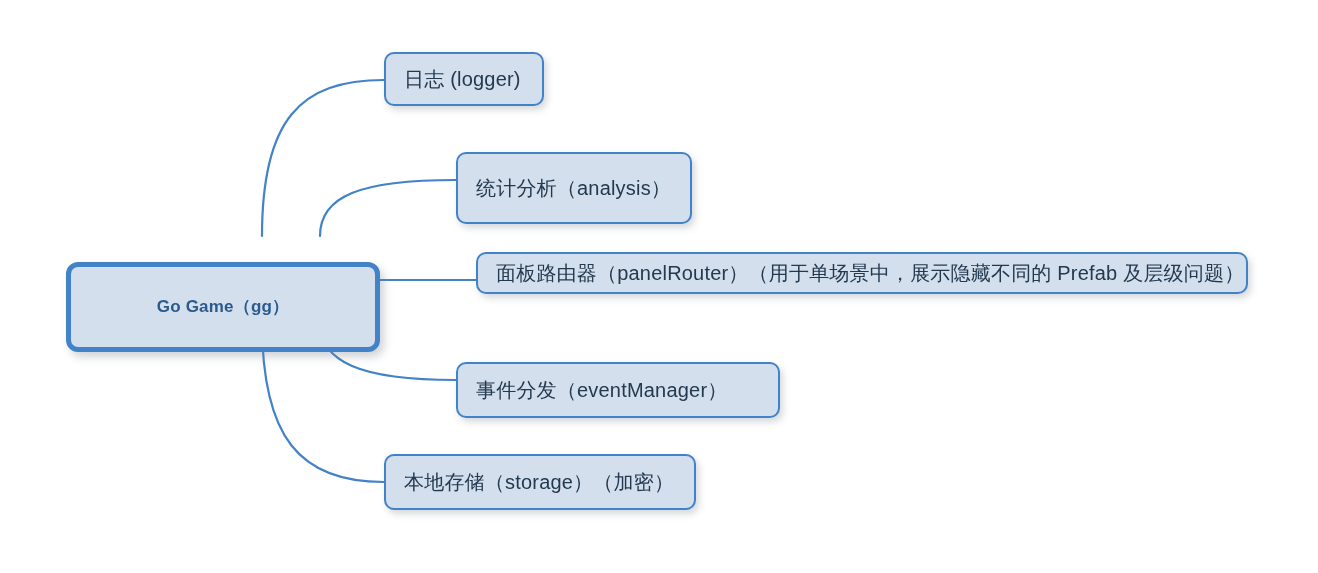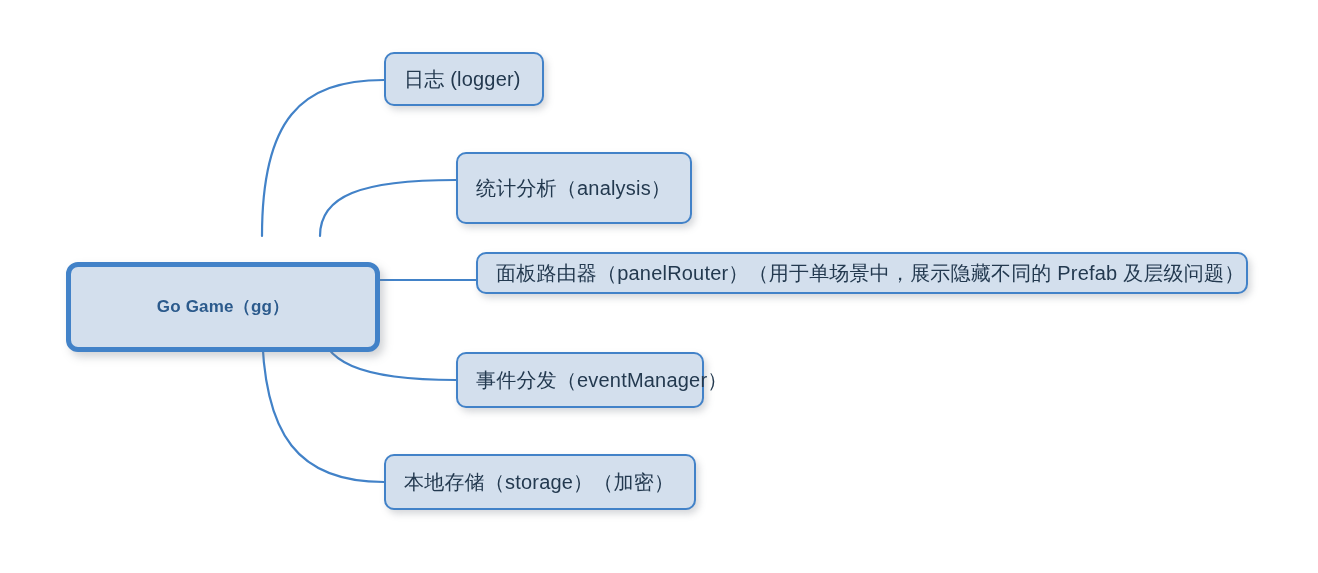--- a/index.html
+++ b/index.html
@@ -51,21 +51,21 @@
     justify-content: center;
     padding: 0 14px;
     box-shadow: 4px 5px 9px rgba(120,125,135,0.34);
     margin-top: 28px;
   }
   
   #node-root   { left: 66px;  top: 234px; width: 314px; height: 90px; }
   #node-0      { left: 384px; top: 52px;  width: 160px; height: 54px; }
   #node-1      { left: 456px; top: 152px; width: 236px; height: 72px; }
   #node-2      { left: 476px; top: 252px; width: 772px; height: 42px; }
-  #node-3      { left: 456px; top: 352px; width: 248px; height: 56px; }
+  #node-3      { left: 456px; top: 362px; width: 324px; height: 56px; }
   #node-4      { left: 384px; top: 454px; width: 312px; height: 56px; text-align: right; }
 </style>
 </head>
 <body>
 
 <div id="canvas">
 
   <svg id="connectors" viewBox="0 0 1318 573" xmlns="http://www.w3.org/2000/svg">
     <g fill="none" stroke="#4282c8" stroke-width="2.2" stroke-linecap="round">
 

